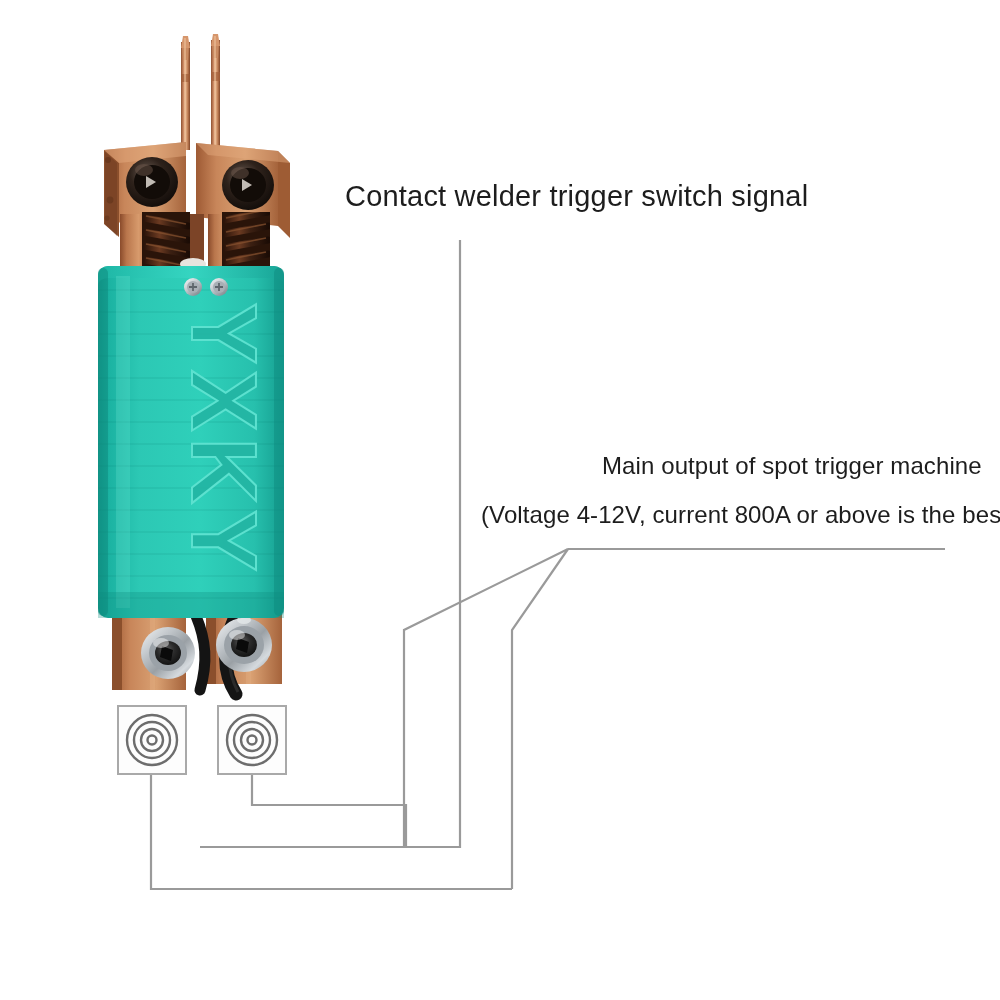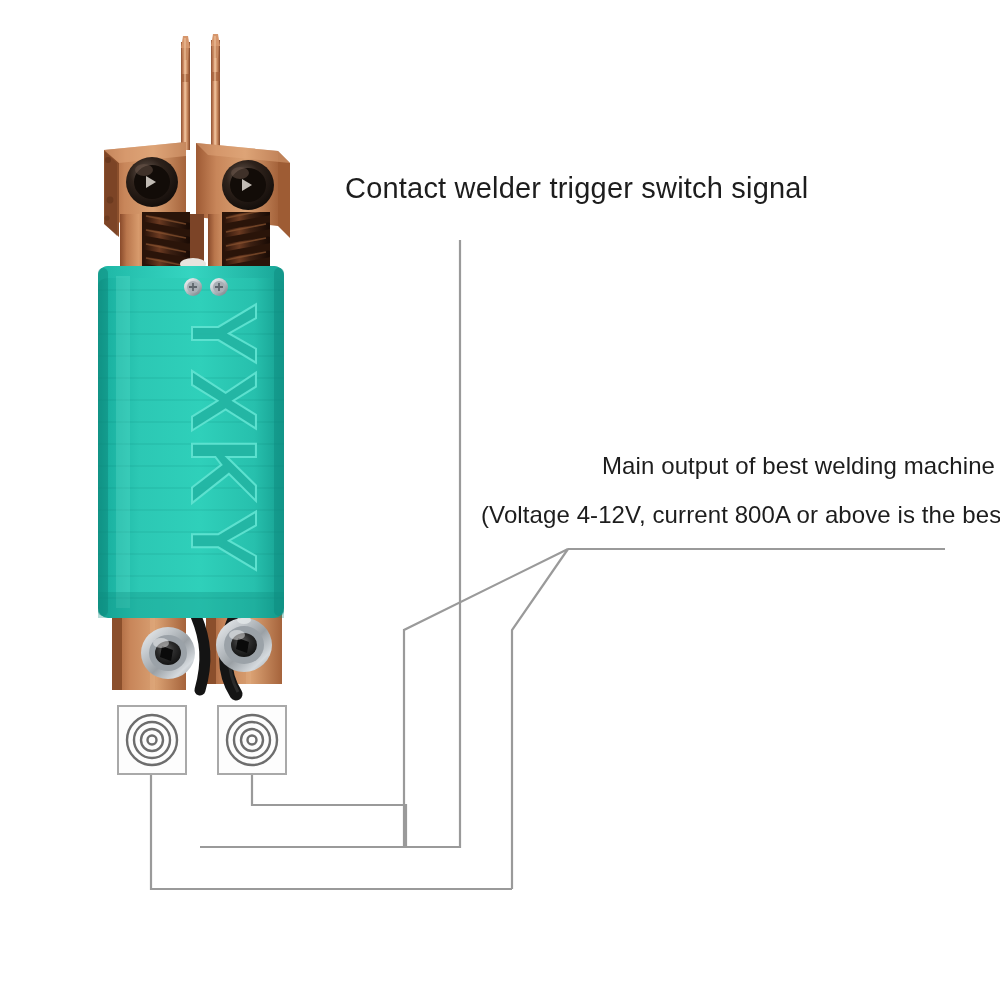--- a/index.html
+++ b/index.html
@@ -9,21 +9,21 @@
     background:#ffffff;
     font-family:"Liberation Sans", sans-serif;
     overflow:hidden;
     position:relative;
   }
   #stage{position:absolute;inset:0;width:1000px;height:1000px;}
 
   
   .anno{position:absolute;color:#1d1d1d;white-space:nowrap;}
   #label-trigger{
-    left:345px;top:172px;
+    left:345px;top:180px;
     font-size:29px;letter-spacing:.2px;
   }
   #label-main-1{
     left:602px;top:452px;
     font-size:24px;letter-spacing:.1px;
   }
   #label-main-2{
     left:481px;top:501px;
     font-size:24px;letter-spacing:.1px;
   }
@@ -307,17 +307,17 @@
         <circle cx="252" cy="740" r="18"></circle>
         <circle cx="252" cy="740" r="11"></circle>
       </g>
       <circle cx="252" cy="740" r="4.5" fill="none" stroke="#6d6d6d" stroke-width="2.4"></circle>
     </g>
   </svg>
 
   
   <div class="anno" id="label-trigger">Contact welder trigger switch signal</div>
 
-  <div class="anno" id="label-main-1">Main output of best welding machine</div>
+  <div class="anno" id="label-main-1">Main output of spot trigger machine</div>
 
   <div class="anno" id="label-main-2">(Voltage 4-12V, current 800A or above is the best)</div>
 
 </div>
 
 </body></html>

